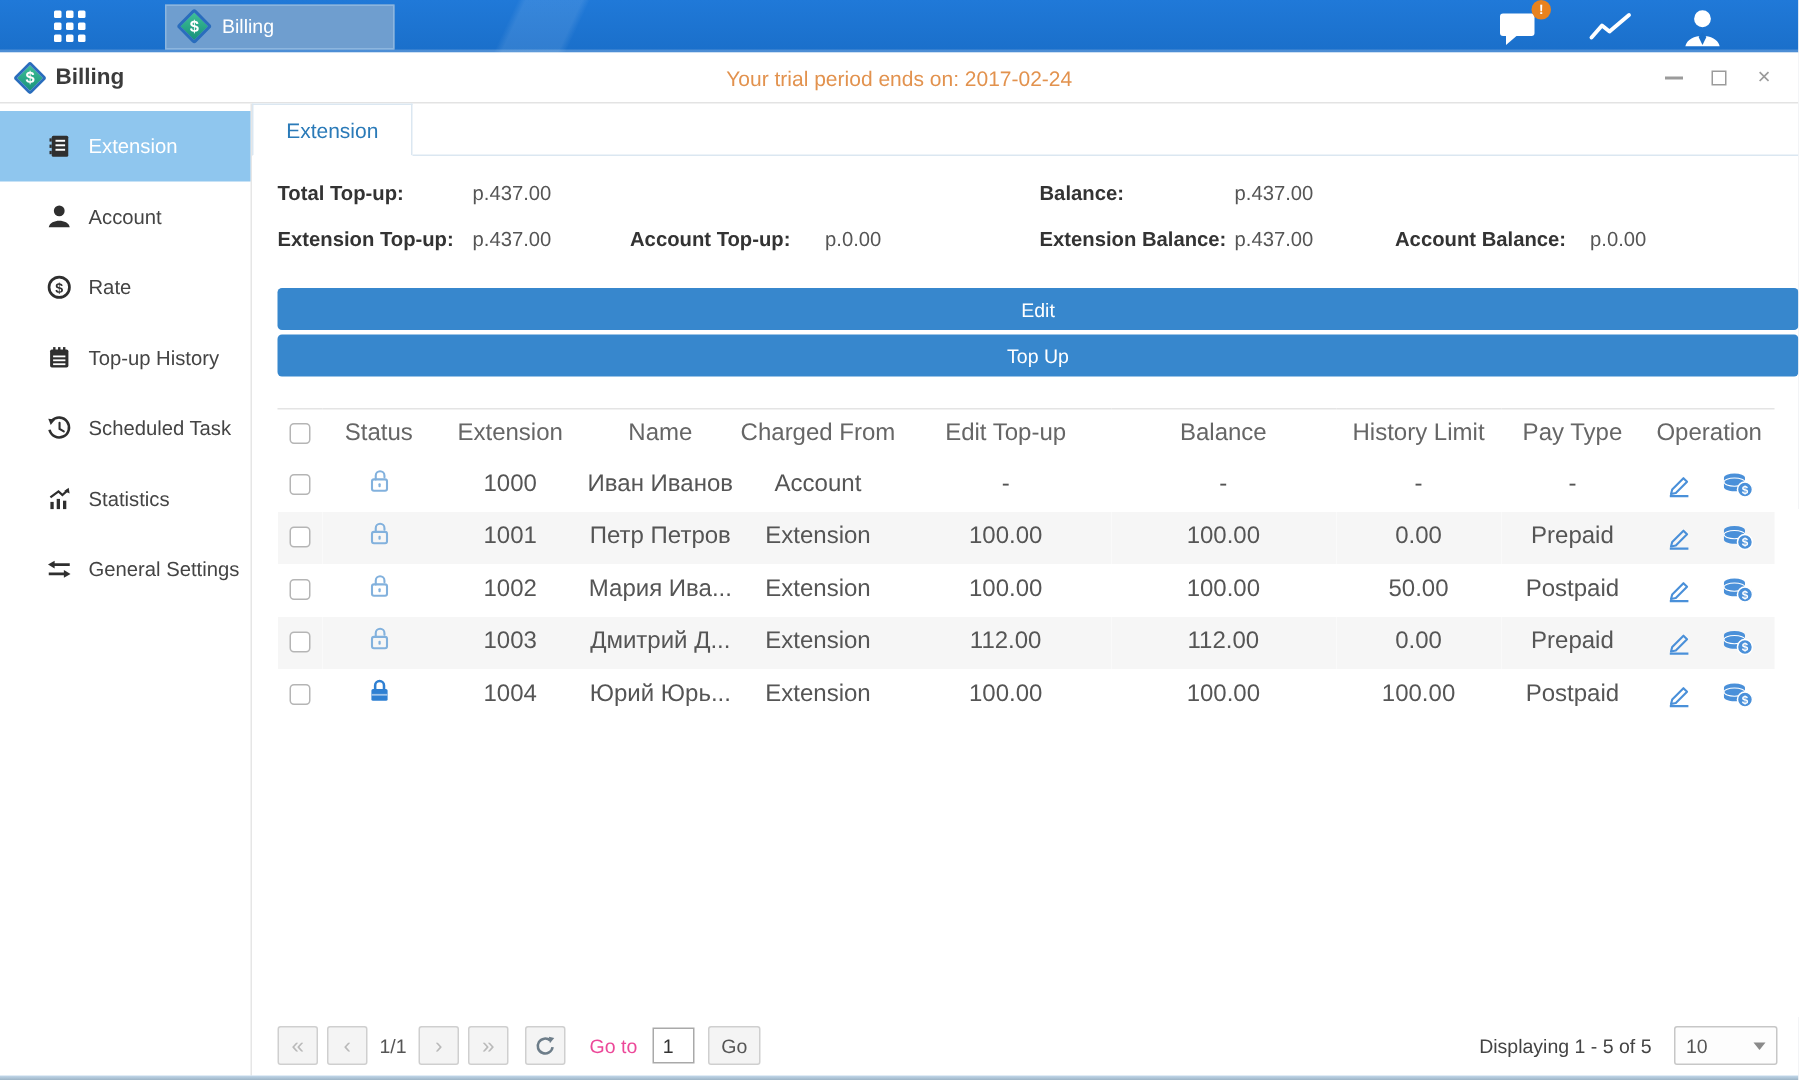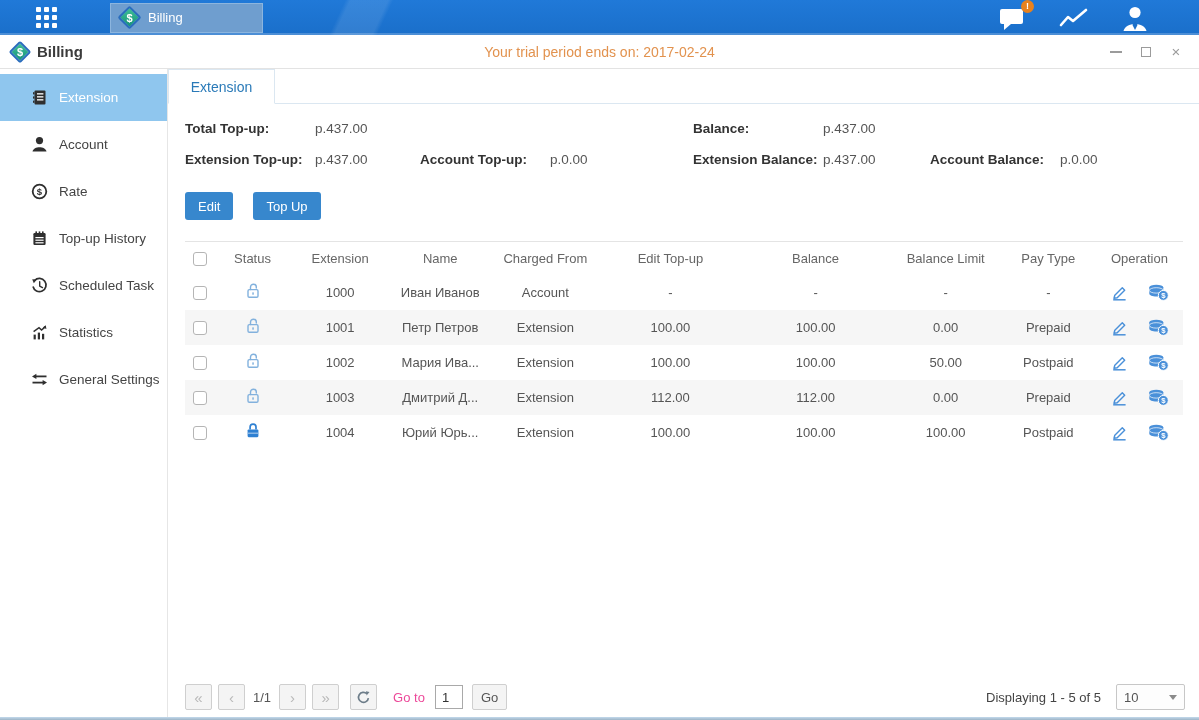--- a/index.html
+++ b/index.html
@@ -41,25 +41,25 @@
 
   .content { flex:1 1 auto; display:flex; flex-direction:column; position:relative; min-width:0; }
   .tabstrip { height:35px; border-bottom:1px solid #dbe7f1; display:flex; flex:0 0 auto; }
   .tab { width:107px; background:#fff; border:1px solid #dbe7f1; border-bottom:1px solid #fff; margin-bottom:-1px; display:flex; align-items:center; justify-content:center; color:#2a7ab8; font-size:14px; cursor:pointer; }
 
   .summary { padding:17px 0 0 17px; display:grid; grid-template-columns:235px 273px 237px auto; row-gap:16px; font-size:13.5px; }
   .pair { display:flex; align-items:center; }
   .pair .lbl { font-weight:bold; color:#333; width:130px; flex:0 0 auto; }
   .pair .val { color:#555; }
 
-  .actions { padding:25px 0 0 17px; display:flex; gap:20px; }
+  .actions { padding:25px 0 0 17px; display:flex; gap:3px;flex-direction:column; }
   .btn { background:#3787cd; color:#fff; border:none; font-size:13px; height:28px; padding:0 13px; border-radius:3px; cursor:pointer; font-family:inherit; }
 
   .table-wrap { margin:21px 16px 0 17px; }
-  table { width:100%; border-collapse:collapse; table-layout:fixed; font-size:13px; color:#555; }
+  table { width:100%; border-collapse:collapse; table-layout:fixed; font-size:16px; color:#555; }
   thead tr { border-top:1px solid #e4e4e4; }
   th { font-weight:normal; color:#666; height:33px; text-align:center; }
   td { height:35px; text-align:center; overflow:hidden; white-space:nowrap; }
   tr.striped { background:#f6f6f6; }
   .cb { display:inline-block; width:14px; height:14px; border:1px solid #b5b5b5; border-radius:3px; background:#fff; vertical-align:middle; cursor:pointer; }
   .op-icons { display:flex; justify-content:center; align-items:center; gap:20px; }
   .op-icons svg { cursor:pointer; }
 
   
   .pagination { position:absolute; left:17px; right:14px; bottom:7px; display:flex; align-items:center; font-size:13px; color:#555; }
@@ -297,21 +297,21 @@
           </colgroup>
           <thead>
             <tr>
               <th><span class="cb"></span></th>
               <th>Status</th>
               <th>Extension</th>
               <th>Name</th>
               <th>Charged From</th>
               <th>Edit Top-up</th>
               <th>Balance</th>
-              <th>Balance Limit</th>
+              <th>History Limit</th>
               <th>Pay Type</th>
               <th>Operation</th>
             </tr>
           </thead>
           <tbody>
             <tr>
               <td><span class="cb"></span></td>
               <td><svg width="16" height="17">
                     <use href="#i-lock-open"></use>
                   </svg></td>

